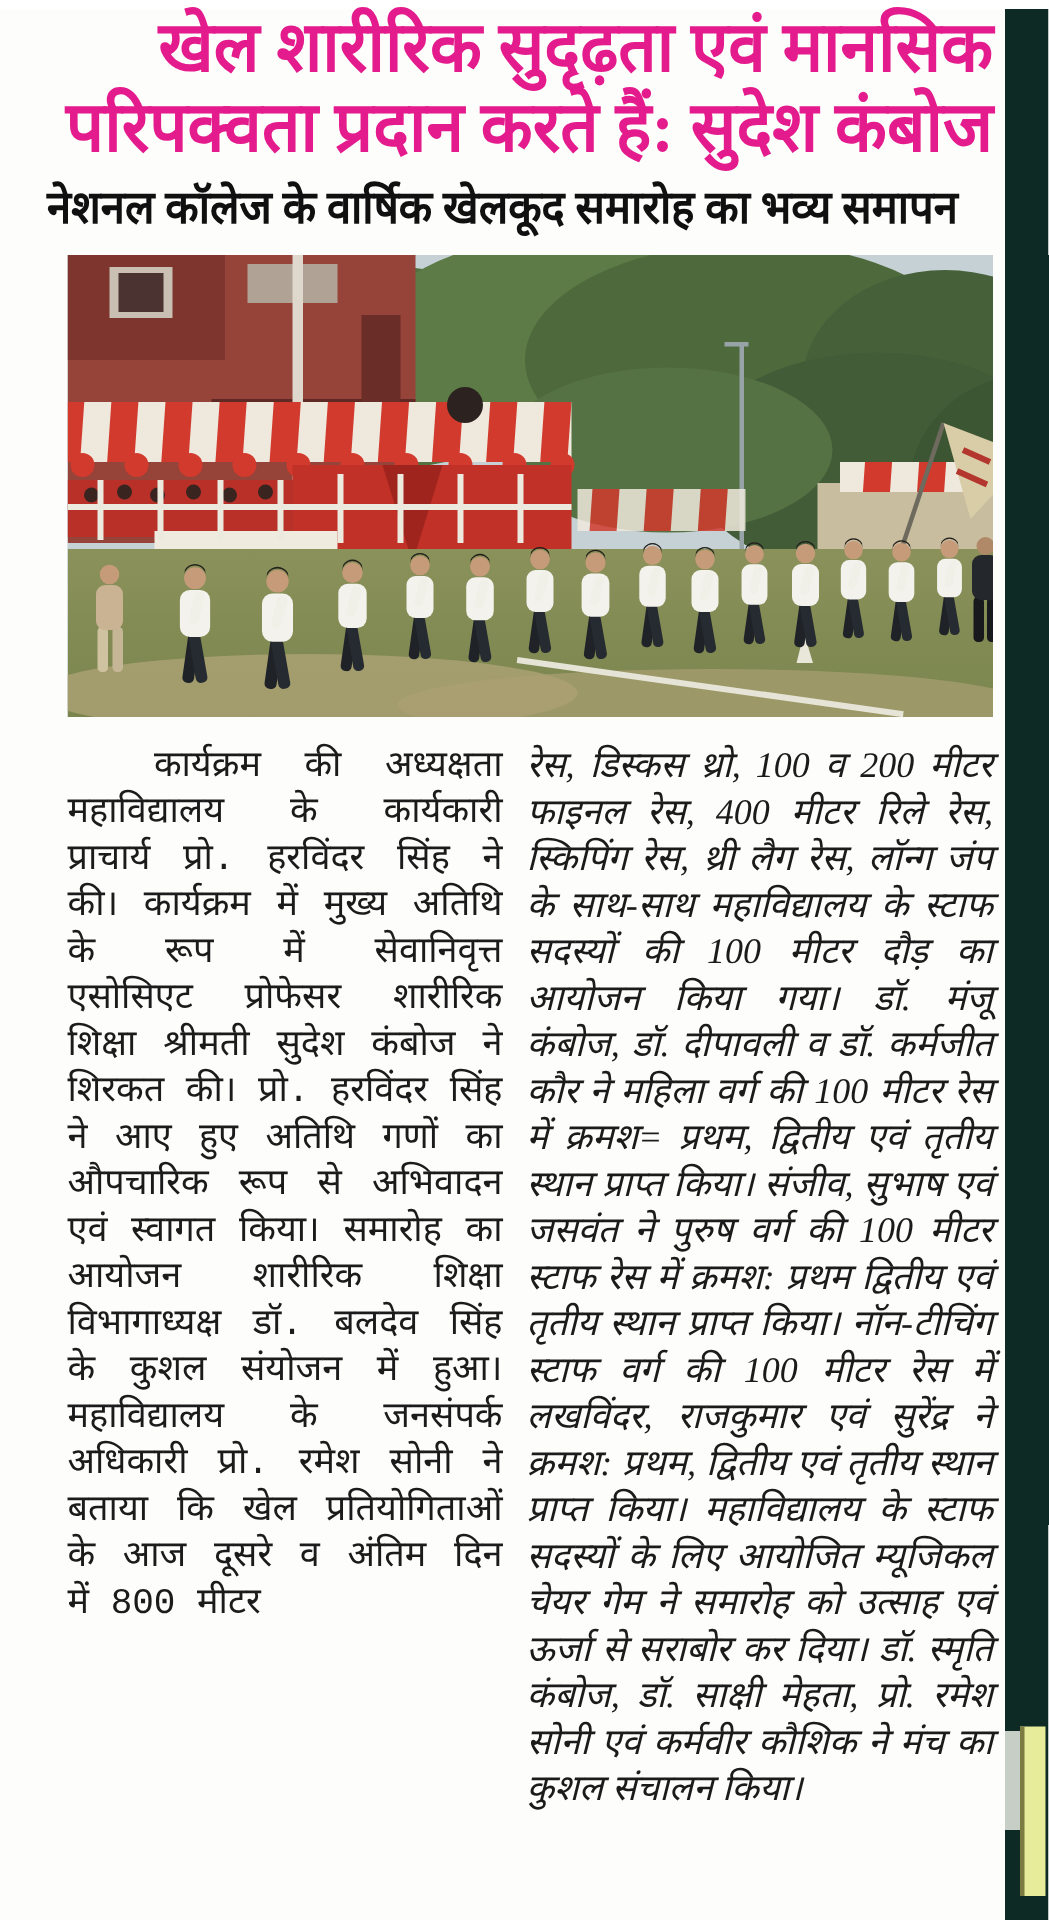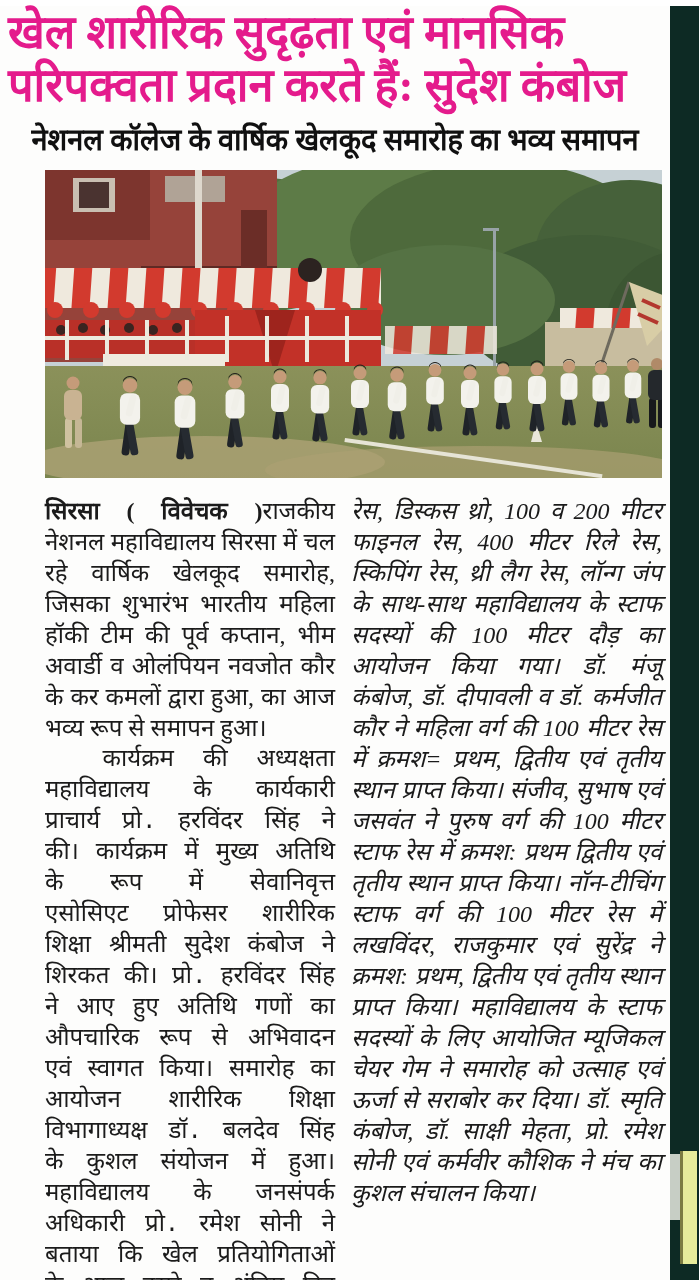--- a/index.html
+++ b/index.html
@@ -8,21 +8,21 @@
   .page{position:relative;width:699px;height:1280px;background:#fdfdfc;}
 
   
   .edge-strip{position:absolute;top:0;right:0;width:29px;height:1280px;background:#0d2a24;}
   .edge-light-patch{position:absolute;top:1148px;left:0;width:13px;height:66px;background:#e9ebe2;opacity:.85;}
   .adjacent-sliver{position:absolute;top:1145px;right:2px;width:14px;height:113px;
                    background:#e7ec9b;border-left:3px solid #7c7c42;}
 
   .content{position:relative;width:670px;padding:0 0 0 0;}
 
-  .headline{margin:6px 8px 0 8px;text-align:left;font-weight:700;color:#e41b8c;
+  .headline{margin:6px 8px 0 8px;text-align:right;font-weight:700;color:#e41b8c;
             font-size:45px;line-height:53px;}
   .headline .hl-line{display:block;transform:scaleY(1.04);}
 
   .subheadline{margin:10px 8px 0 8px;text-align:center;font-weight:700;color:#101010;
                font-size:29px;line-height:34px;transform:scaleY(1.05);}
 
   .photo{position:relative;width:617px;height:308px;margin:14px 0 0 45px;overflow:hidden;
          background:#c6d1d5;}
   .photo svg{display:block;}
 
@@ -187,21 +187,20 @@
             <rect x="1" y="-30" width="7" height="30" rx="3" fill="#17191c"></rect>
             <rect x="-9" y="-58" width="18" height="30" rx="6" fill="#24282c"></rect>
             <circle cx="0" cy="-64" r="6" fill="#b08a68"></circle>
           </g>
         </g>
       </svg>
     </div>
 
     <div class="article">
       <div class="col-left">
-        <p class="para"><strong class="dateline">सिरसा ( विवेचक )</strong><span>राजकीय नेशनल महाविद्यालय सिरसा में चल रहे वार्षिक खेलकूद समारोह, जिसका शुभारंभ भारतीय महिला हॉकी टीम की पूर्व कप्तान, भीम अवार्डी व ओलंपियन नवजोत कौर के कर कमलों द्वारा हुआ, का आज भव्य रूप से समापन हुआ।</span></p>
         <p class="para indent">कार्यक्रम की अध्यक्षता महाविद्यालय के कार्यकारी प्राचार्य प्रो. हरविंदर सिंह ने की। कार्यक्रम में मुख्य अतिथि के रूप में सेवानिवृत्त एसोसिएट प्रोफेसर शारीरिक शिक्षा श्रीमती सुदेश कंबोज ने शिरकत की। प्रो. हरविंदर सिंह ने आए हुए अतिथि गणों का औपचारिक रूप से अभिवादन एवं स्वागत किया। समारोह का आयोजन शारीरिक शिक्षा विभागाध्यक्ष डॉ. बलदेव सिंह के कुशल संयोजन में हुआ। महाविद्यालय के जनसंपर्क अधिकारी प्रो. रमेश सोनी ने बताया कि खेल प्रतियोगिताओं के आज दूसरे व अंतिम दिन में 800 मीटर</p>
       </div>
       <div class="col-right">
         <p class="para">रेस, डिस्कस थ्रो, 100 व 200 मीटर फाइनल रेस, 400 मीटर रिले रेस, स्किपिंग रेस, थ्री लैग रेस, लॉन्ग जंप के साथ-साथ महाविद्यालय के स्टाफ सदस्यों की 100 मीटर दौड़ का आयोजन किया गया। डॉ. मंजू कंबोज, डॉ. दीपावली व डॉ. कर्मजीत कौर ने महिला वर्ग की 100 मीटर रेस में क्रमश= प्रथम, द्वितीय एवं तृतीय स्थान प्राप्त किया। संजीव, सुभाष एवं जसवंत ने पुरुष वर्ग की 100 मीटर स्टाफ रेस में क्रमश: प्रथम द्वितीय एवं तृतीय स्थान प्राप्त किया। नॉन-टीचिंग स्टाफ वर्ग की 100 मीटर रेस में लखविंदर, राजकुमार एवं सुरेंद्र ने क्रमश: प्रथम, द्वितीय एवं तृतीय स्थान प्राप्त किया। महाविद्यालय के स्टाफ सदस्यों के लिए आयोजित म्यूजिकल चेयर गेम ने समारोह को उत्साह एवं ऊर्जा से सराबोर कर दिया। डॉ. स्मृति कंबोज, डॉ. साक्षी मेहता, प्रो. रमेश सोनी एवं कर्मवीर कौशिक ने मंच का कुशल संचालन किया।</p>
       </div>
     </div>
 
   </div>
 
   <div class="edge-strip">

